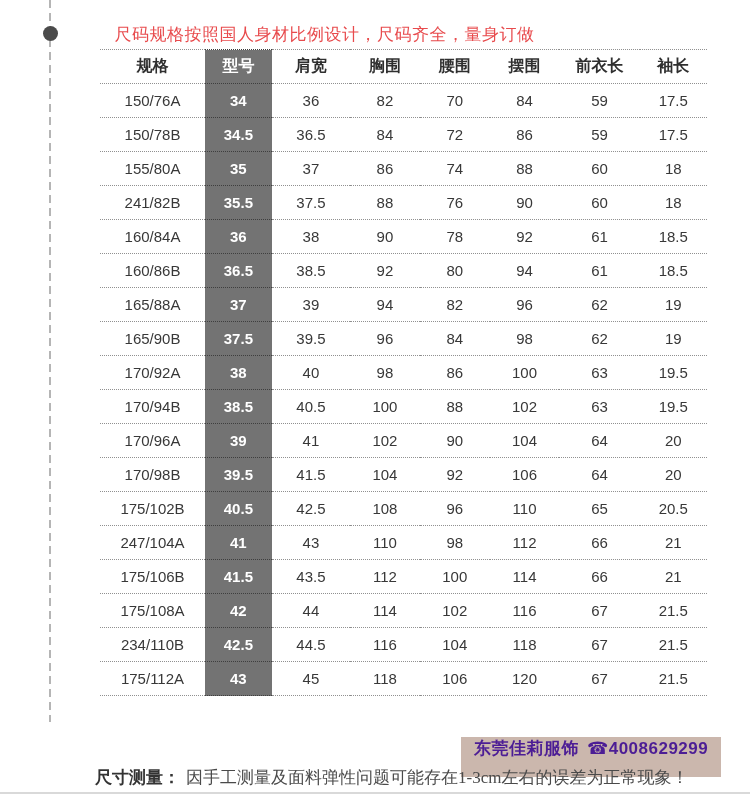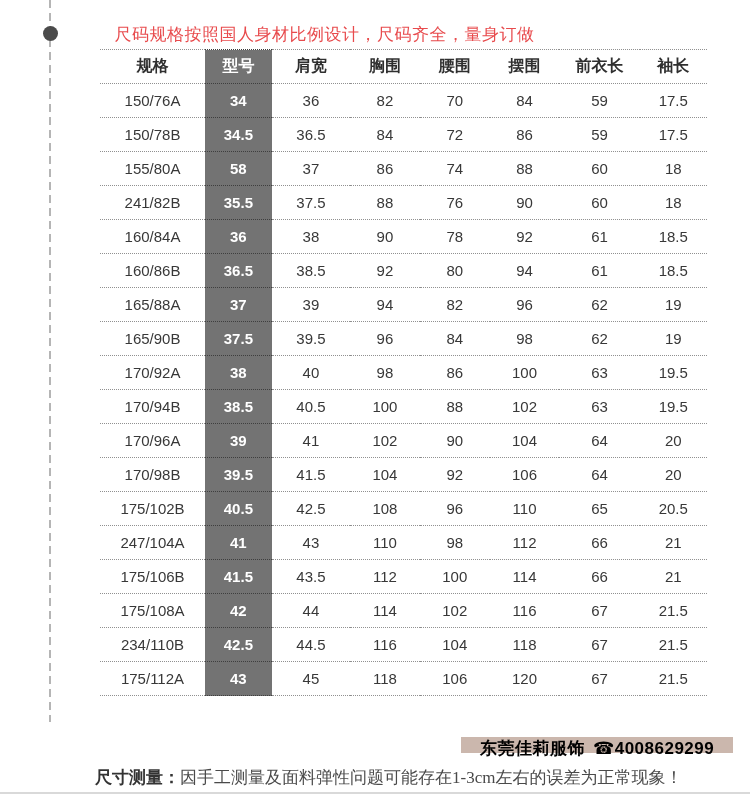--- a/index.html
+++ b/index.html
@@ -71,44 +71,45 @@
     color: #ffffff;
     font-weight: bold;
     border-top-color: #3e3e3e;
   }
   .size-table tbody tr:last-child .dark { border-bottom-color: #3e3e3e; }
 
   
   .watermark {
     position: absolute;
     top: 737px; left: 461px;
-    height: 16px; line-height: 24px;
-    padding: 0 19px;
+    height: 40px; line-height: 24px;
+    padding: 0 13px;
     background: #cbb7ad;
-    color: #000000;
+    color: #4c1d95;
     font-size: 17px;
     font-weight: bold;
     letter-spacing: 0.5px;
     white-space: nowrap;
   }
   .watermark .phone-glyph { font-weight: normal; margin-left: 8px; }
 
   
   .footnote {
     position: absolute;
     top: 766px; left: 95px;
     width: 640px;
     font-family: "Liberation Serif", "DejaVu Serif", serif;
     font-size: 17px;
     color: #4a4a4a;
     white-space: nowrap;
   }
   .footnote .fn-label {
     font-weight: bold;
     color: #333333;
+    margin-right: 6px;
   }
 
   
   .bottom-rule {
     position: absolute;
     left: 0; bottom: 0;
     width: 750px; height: 2px;
     background: #d9d9d9;
   }
 </style>
@@ -159,21 +160,21 @@
         <td class="dark">34.5</td>
         <td>36.5</td>
         <td>84</td>
         <td>72</td>
         <td>86</td>
         <td>59</td>
         <td>17.5</td>
       </tr>
       <tr>
         <td>155/80A</td>
-        <td class="dark">58</td>
+        <td class="dark">35</td>
         <td>37</td>
         <td>86</td>
         <td>74</td>
         <td>88</td>
         <td>60</td>
         <td>18</td>
       </tr>
       <tr>
         <td>241/82B</td>
         <td class="dark">35.5</td>

